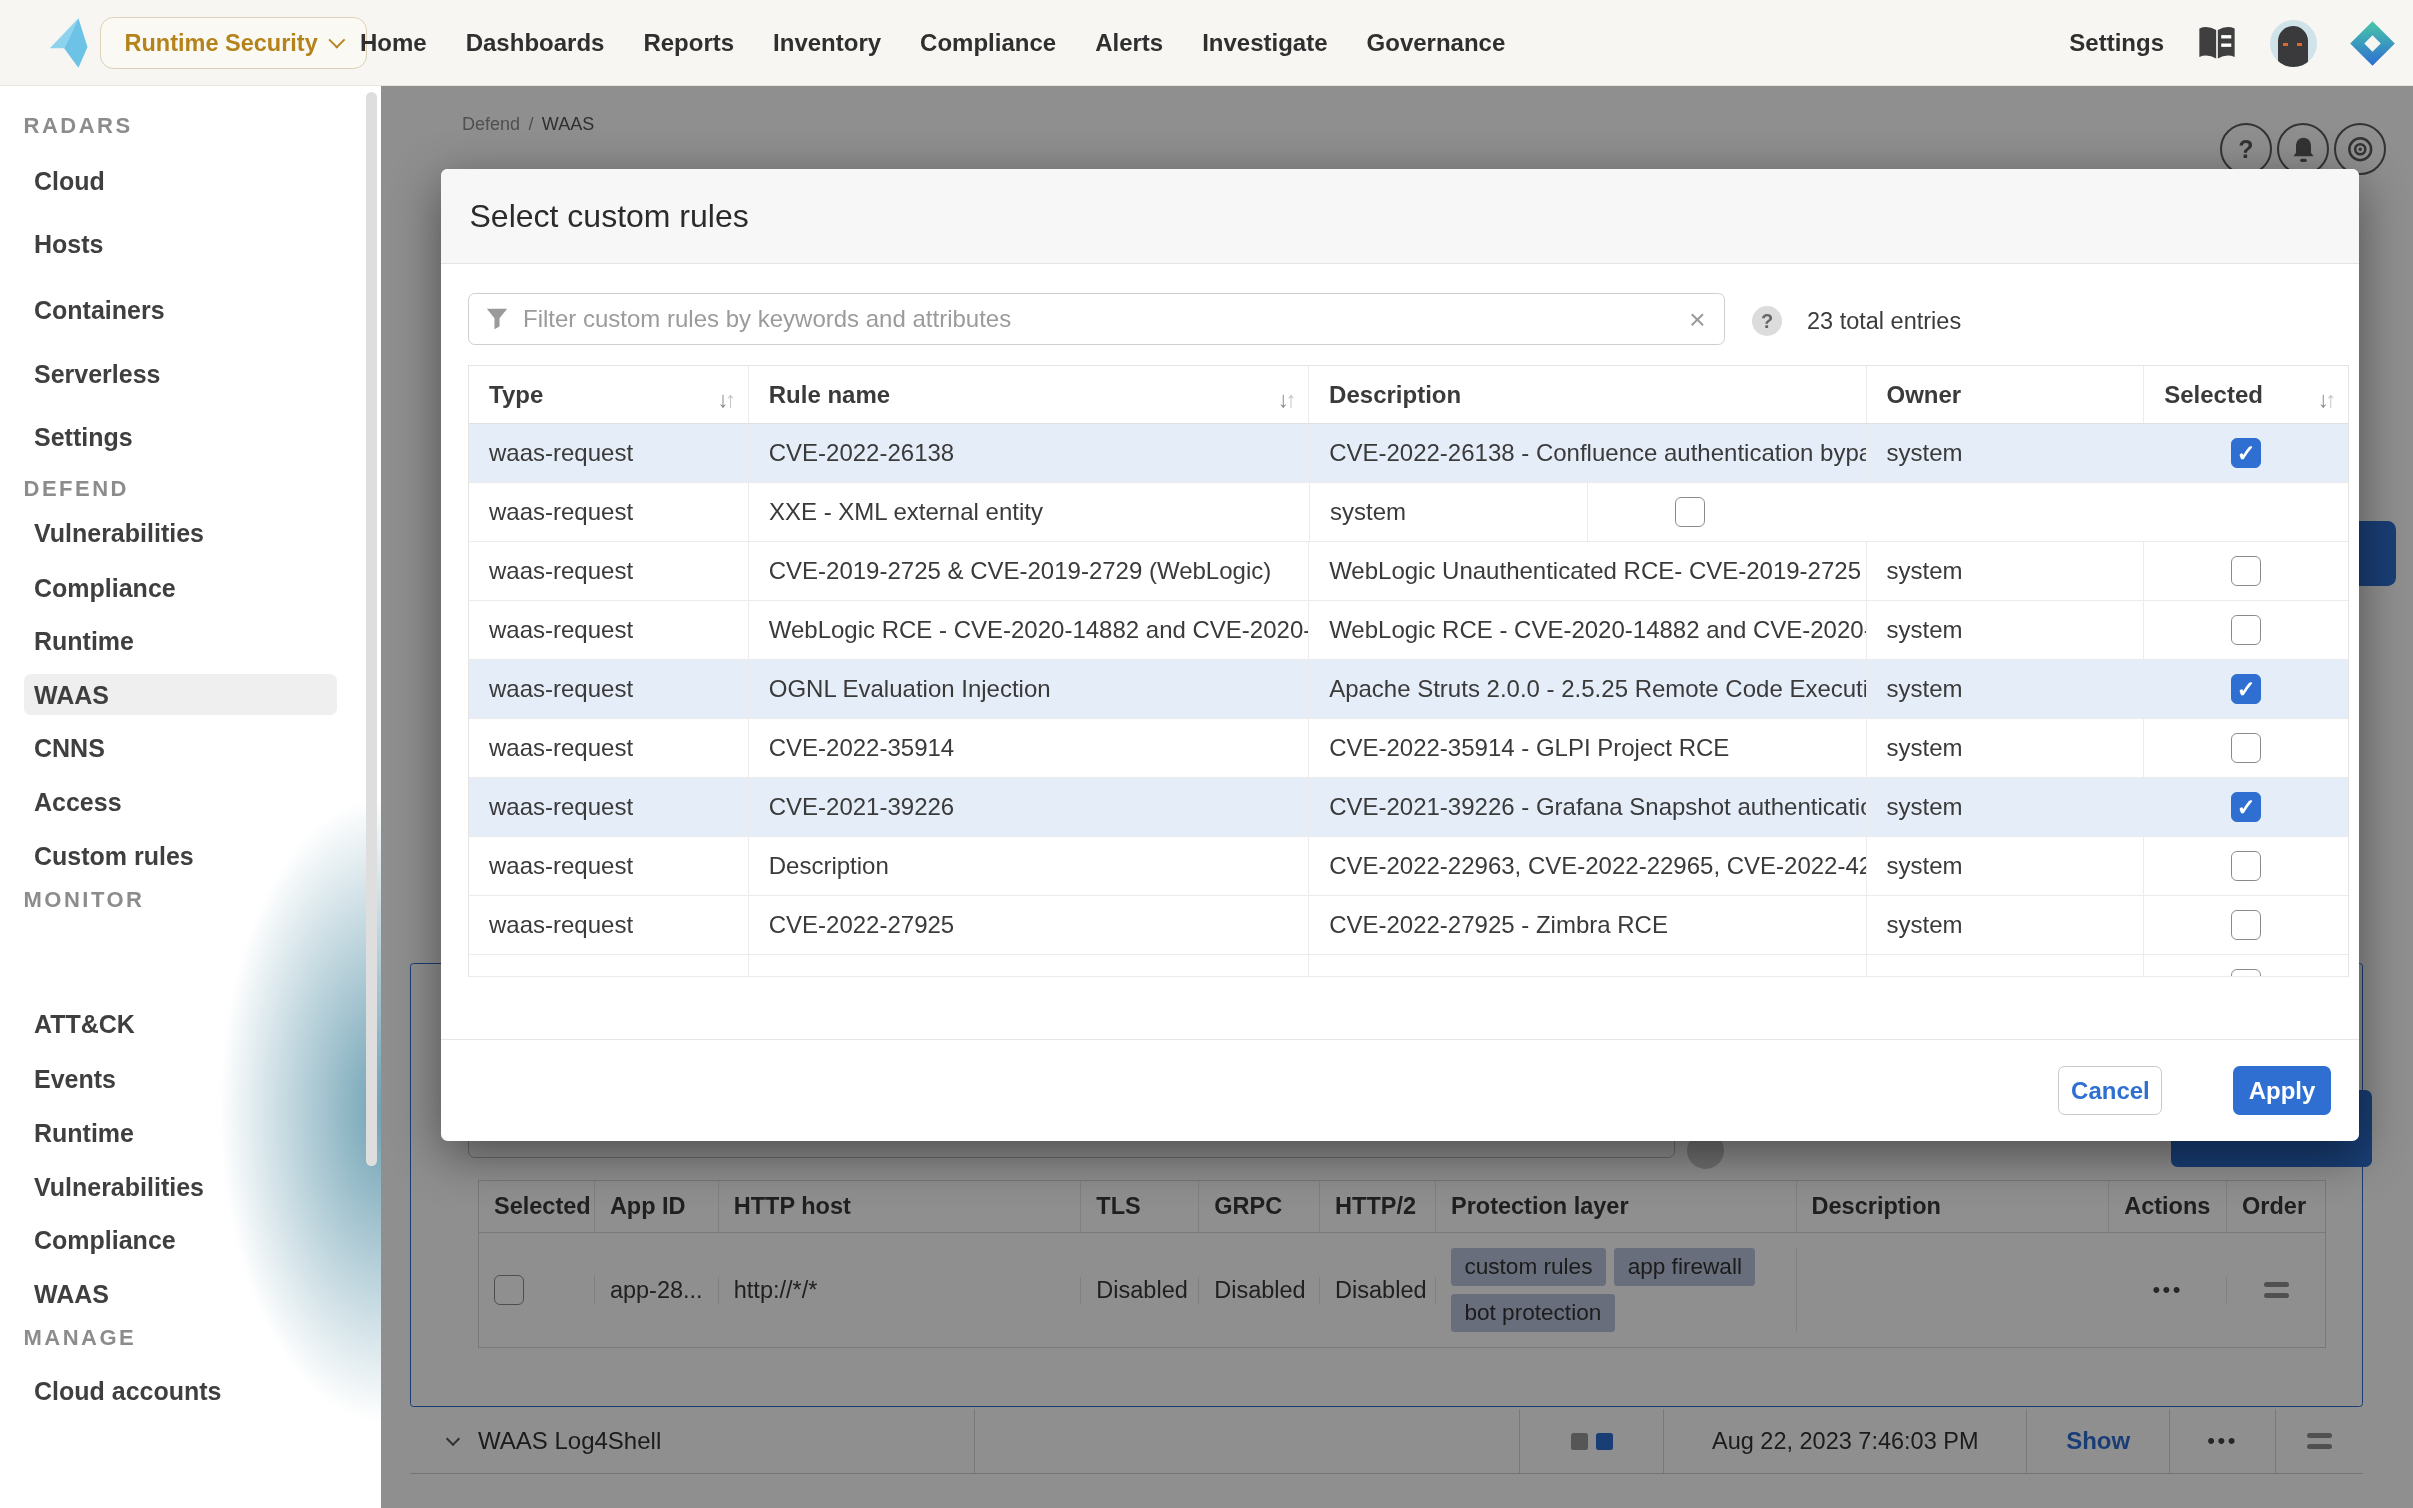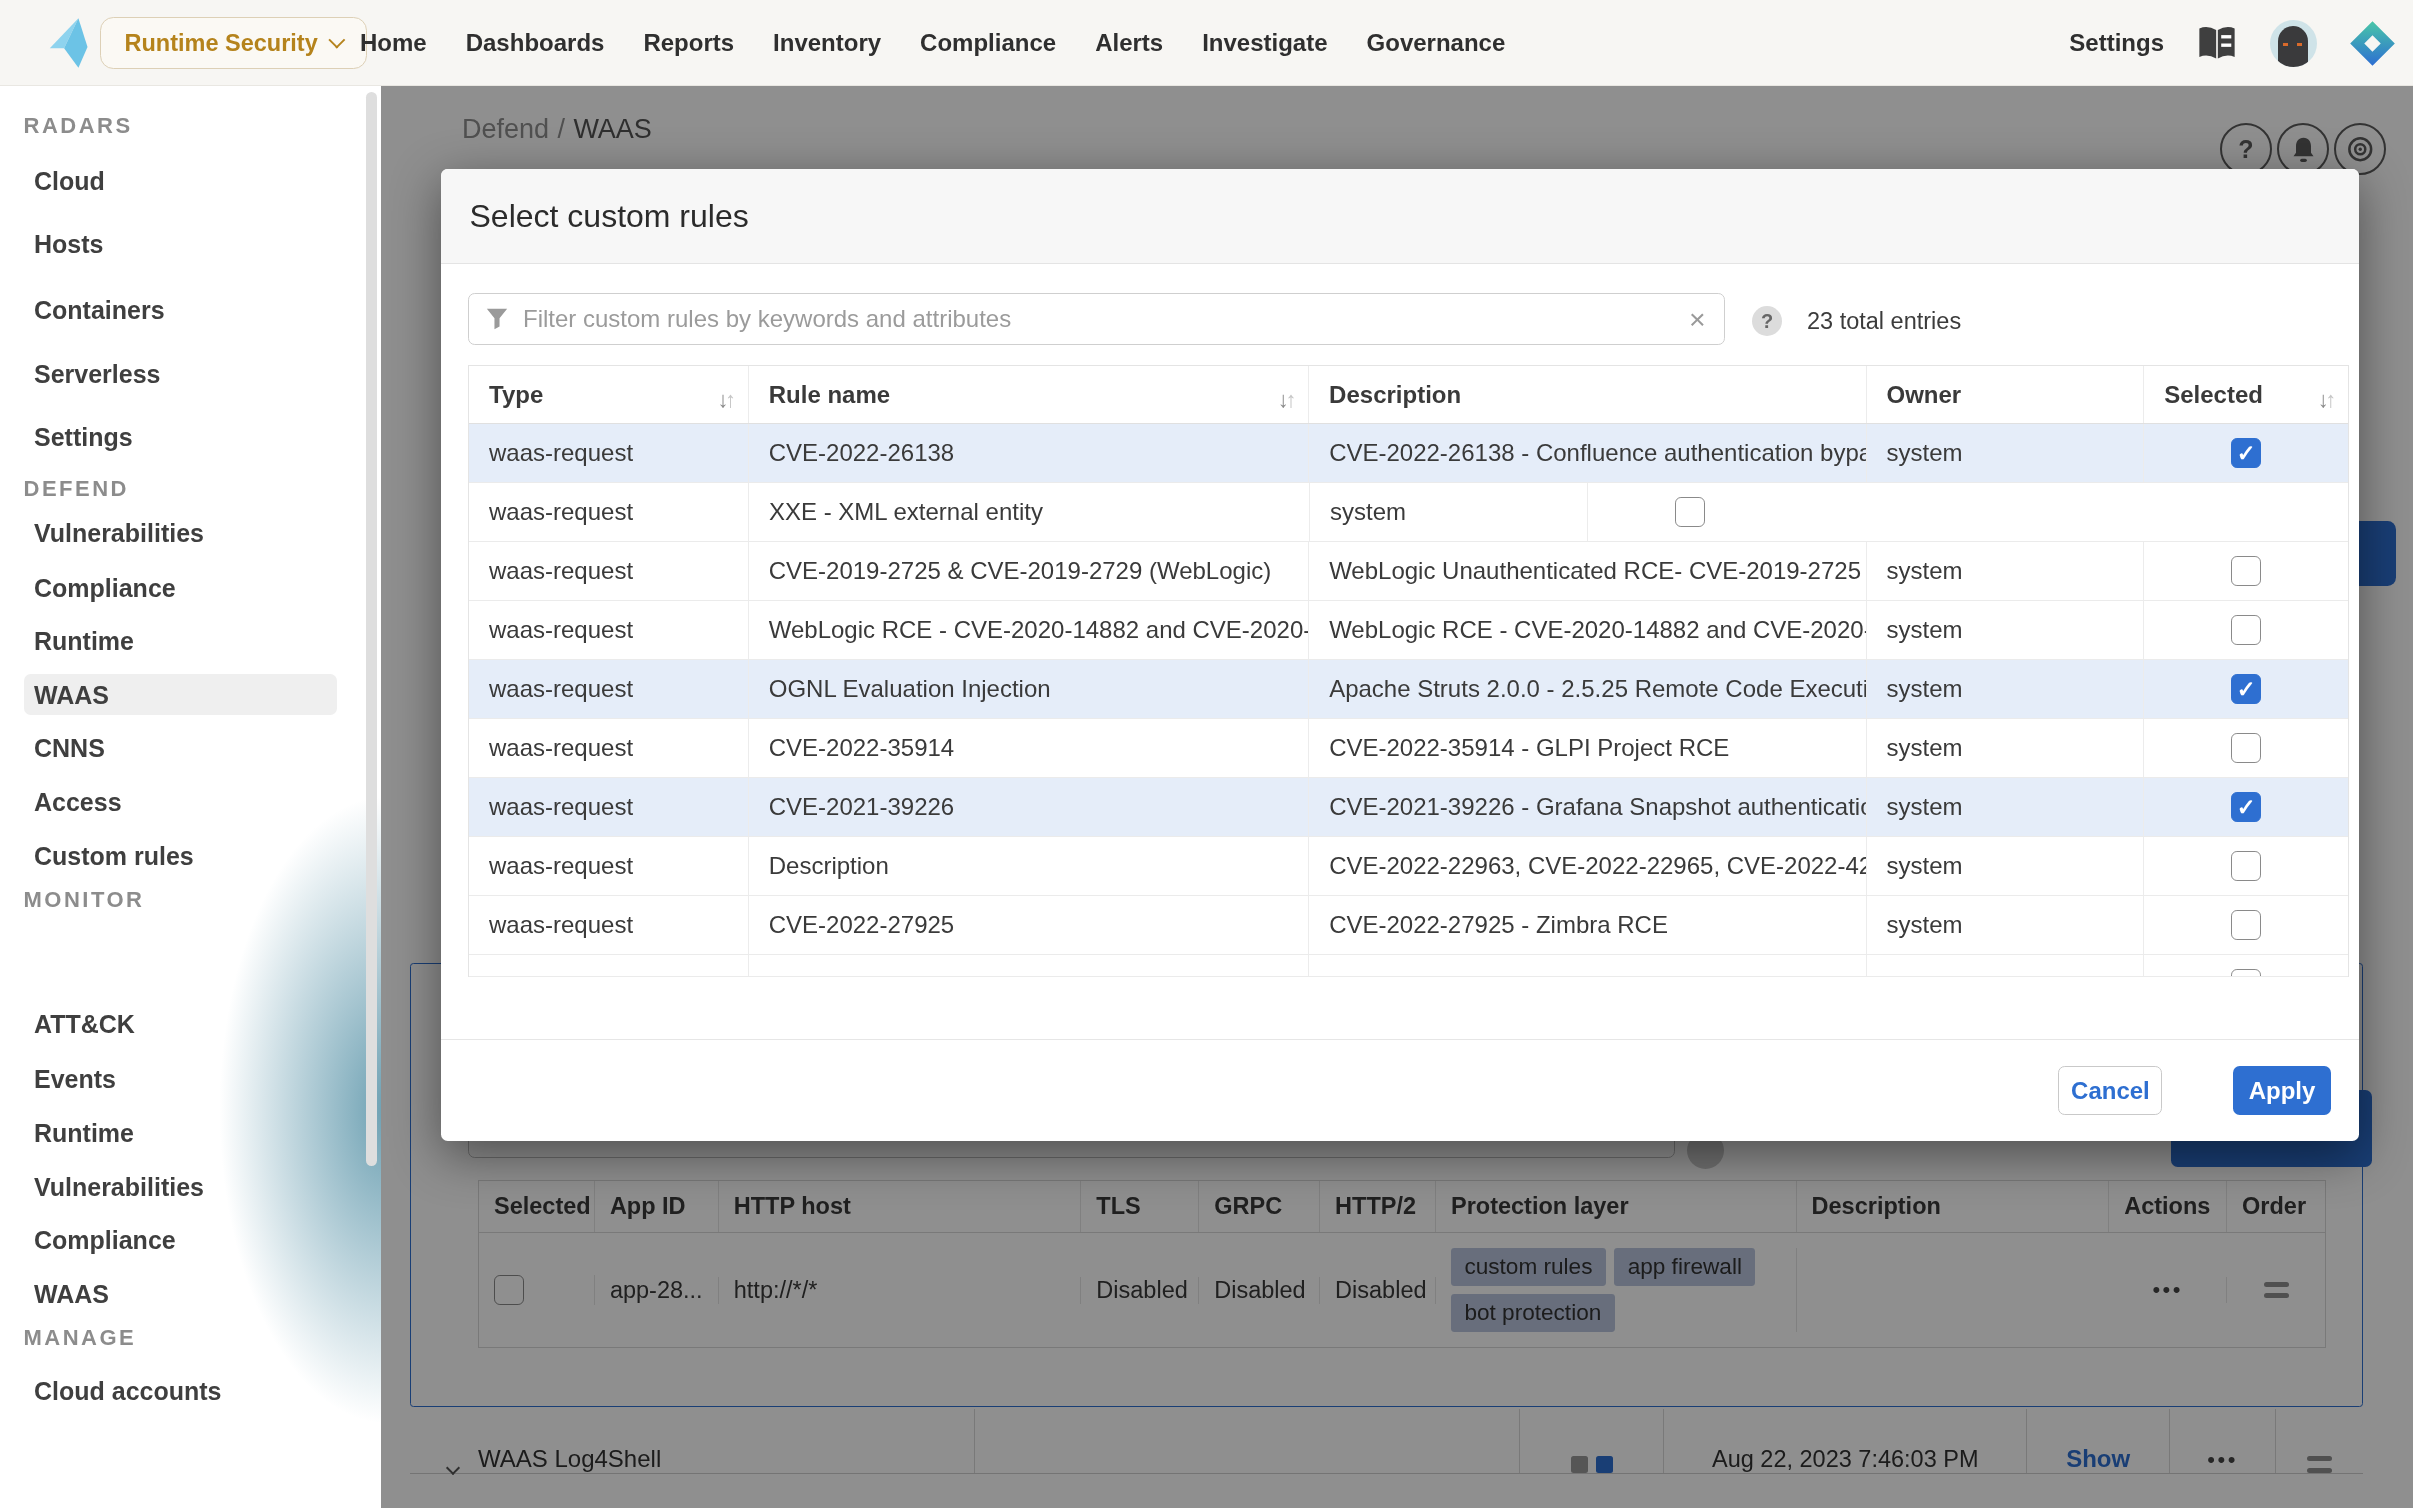--- a/index.html
+++ b/index.html
@@ -29,21 +29,21 @@
   .sb { position:absolute; left:0; top:86px; width:381px; height:1422px; z-index:2;
     background:radial-gradient(235px 436px at 102% 72%, rgba(70,135,158,0.8), rgba(70,135,158,0) 72%), #ffffff; }
   .sb .head { position:absolute; left:23.5px; font-size:22px; font-weight:700; color:#8c8c8c; letter-spacing:2.5px; }
   .sb .item { position:absolute; left:34px; font-size:25px; font-weight:600; color:#3f3f3f; cursor:pointer; white-space:nowrap; }
   .sb .active-box { position:absolute; left:23.5px; top:588px; width:313px; height:41px; background:#efefef; border-radius:6.7px; }
   .sb-thumb { position:absolute; left:366px; top:92px; width:11px; height:1074px;
     background:#dedede; border-radius:5.9px; z-index:3; }
 
   
   .main { position:absolute; left:381px; top:86px; width:2032px; height:1422px; background:#fff; z-index:1; overflow:hidden; }
-  .crumb { position:absolute; left:81px; top:28px; font-size:27px; }
+  .crumb { position:absolute; left:81px; top:28px; font-size:18px; }
   .crumb .p { color:#8f8f8f; cursor:pointer; } .crumb .s { color:#8f8f8f; padding:0 8.4px;} .crumb .c { color:#555; }
   .circ { position:absolute; top:37px; width:52px; height:52px; border:2.5px solid #5c5c5c; border-radius:50%;
     display:flex; align-items:center; justify-content:center; color:#5c5c5c; font-size:25px; font-weight:700; cursor:pointer; }
 
   .panel { position:absolute; left:29px; top:877px; width:1953px; height:444px;
     border:1.7px solid #2e6fd1; border-radius:3.4px; background:#fff; }
   .pg-input { position:absolute; left:57px; top:141px; width:1207px; height:53px;
     border:1.7px solid #bdbdbd; border-radius:6.7px; background:#fff; }
   .pg-help { position:absolute; left:1276px; top:168px; width:37px; height:37px; border-radius:50%; background:#c9c9c9; }
   .pg-btn { position:absolute; left:1760px; top:126px; width:201px; height:77px; background:#2e6fd1; border-radius:6.7px; }
@@ -59,21 +59,21 @@
   .atable .hrow > div:last-child, .atable .drow > div:last-child { border-right:none; }
   .c0{width:116px;} .c1{width:124px;} .c2{width:363px;} .c3{width:118px;} .c4{width:121px;}
   .c5{width:116px;} .c6{width:361px;} .c7{width:313px;} .c8{width:118px;} .c9{width:98px;}
   .tagwrap { display:flex; flex-wrap:wrap; gap:8.4px; align-items:center; width:100%; padding-right:11.7px; }
   .tag { background:#b9c5de; color:#333; border-radius:3.4px; font-size:22.6px; padding:5.9px 13.4px; white-space:nowrap; }
   .bars { display:flex; flex-direction:column; gap:6.7px; }
   .bars i { display:block; width:25px; height:5px; background:#8f8f8f; border-radius:2.5px; }
 
   .rule-row { position:absolute; left:29px; top:1323px; width:1953px; height:65px;
     border-bottom:1.7px solid #cfcfcf; display:flex; }
-  .rule-row > div { display:flex; align-items:flex-end; border-left:0.8px solid #d8d8d8; }
+  .rule-row > div { display:flex; align-items:center; border-left:0.8px solid #d8d8d8; }
   .rule-row > div:first-child { border-left:none; }
   .rr0{width:564px; padding-left:38px; gap:20px;} .rr1{width:546px;} .rr2{width:144px; justify-content:center; gap:8.4px;}
   .rr3{width:363px; justify-content:center;} .rr4{width:143px; justify-content:center;}
   .rr5{width:106px; justify-content:center;} .rr6{width:88px; justify-content:center;}
   .rr0 .name { font-size:24px; color:#333; }
   .rr3 { font-size:23.5px; color:#333; }
   .rr4 { font-size:24px; color:#2e6fd1; font-weight:600; cursor:pointer; }
   .dots { font-size:22px; color:#444; letter-spacing:2.5px; }
   .chev-sm { width:10px; height:10px; border-right:2.5px solid #555; border-bottom:2.5px solid #555; transform:rotate(45deg); margin-top:-5px; }
   .sq { width:17px; height:17px; border-radius:2.5px; }

